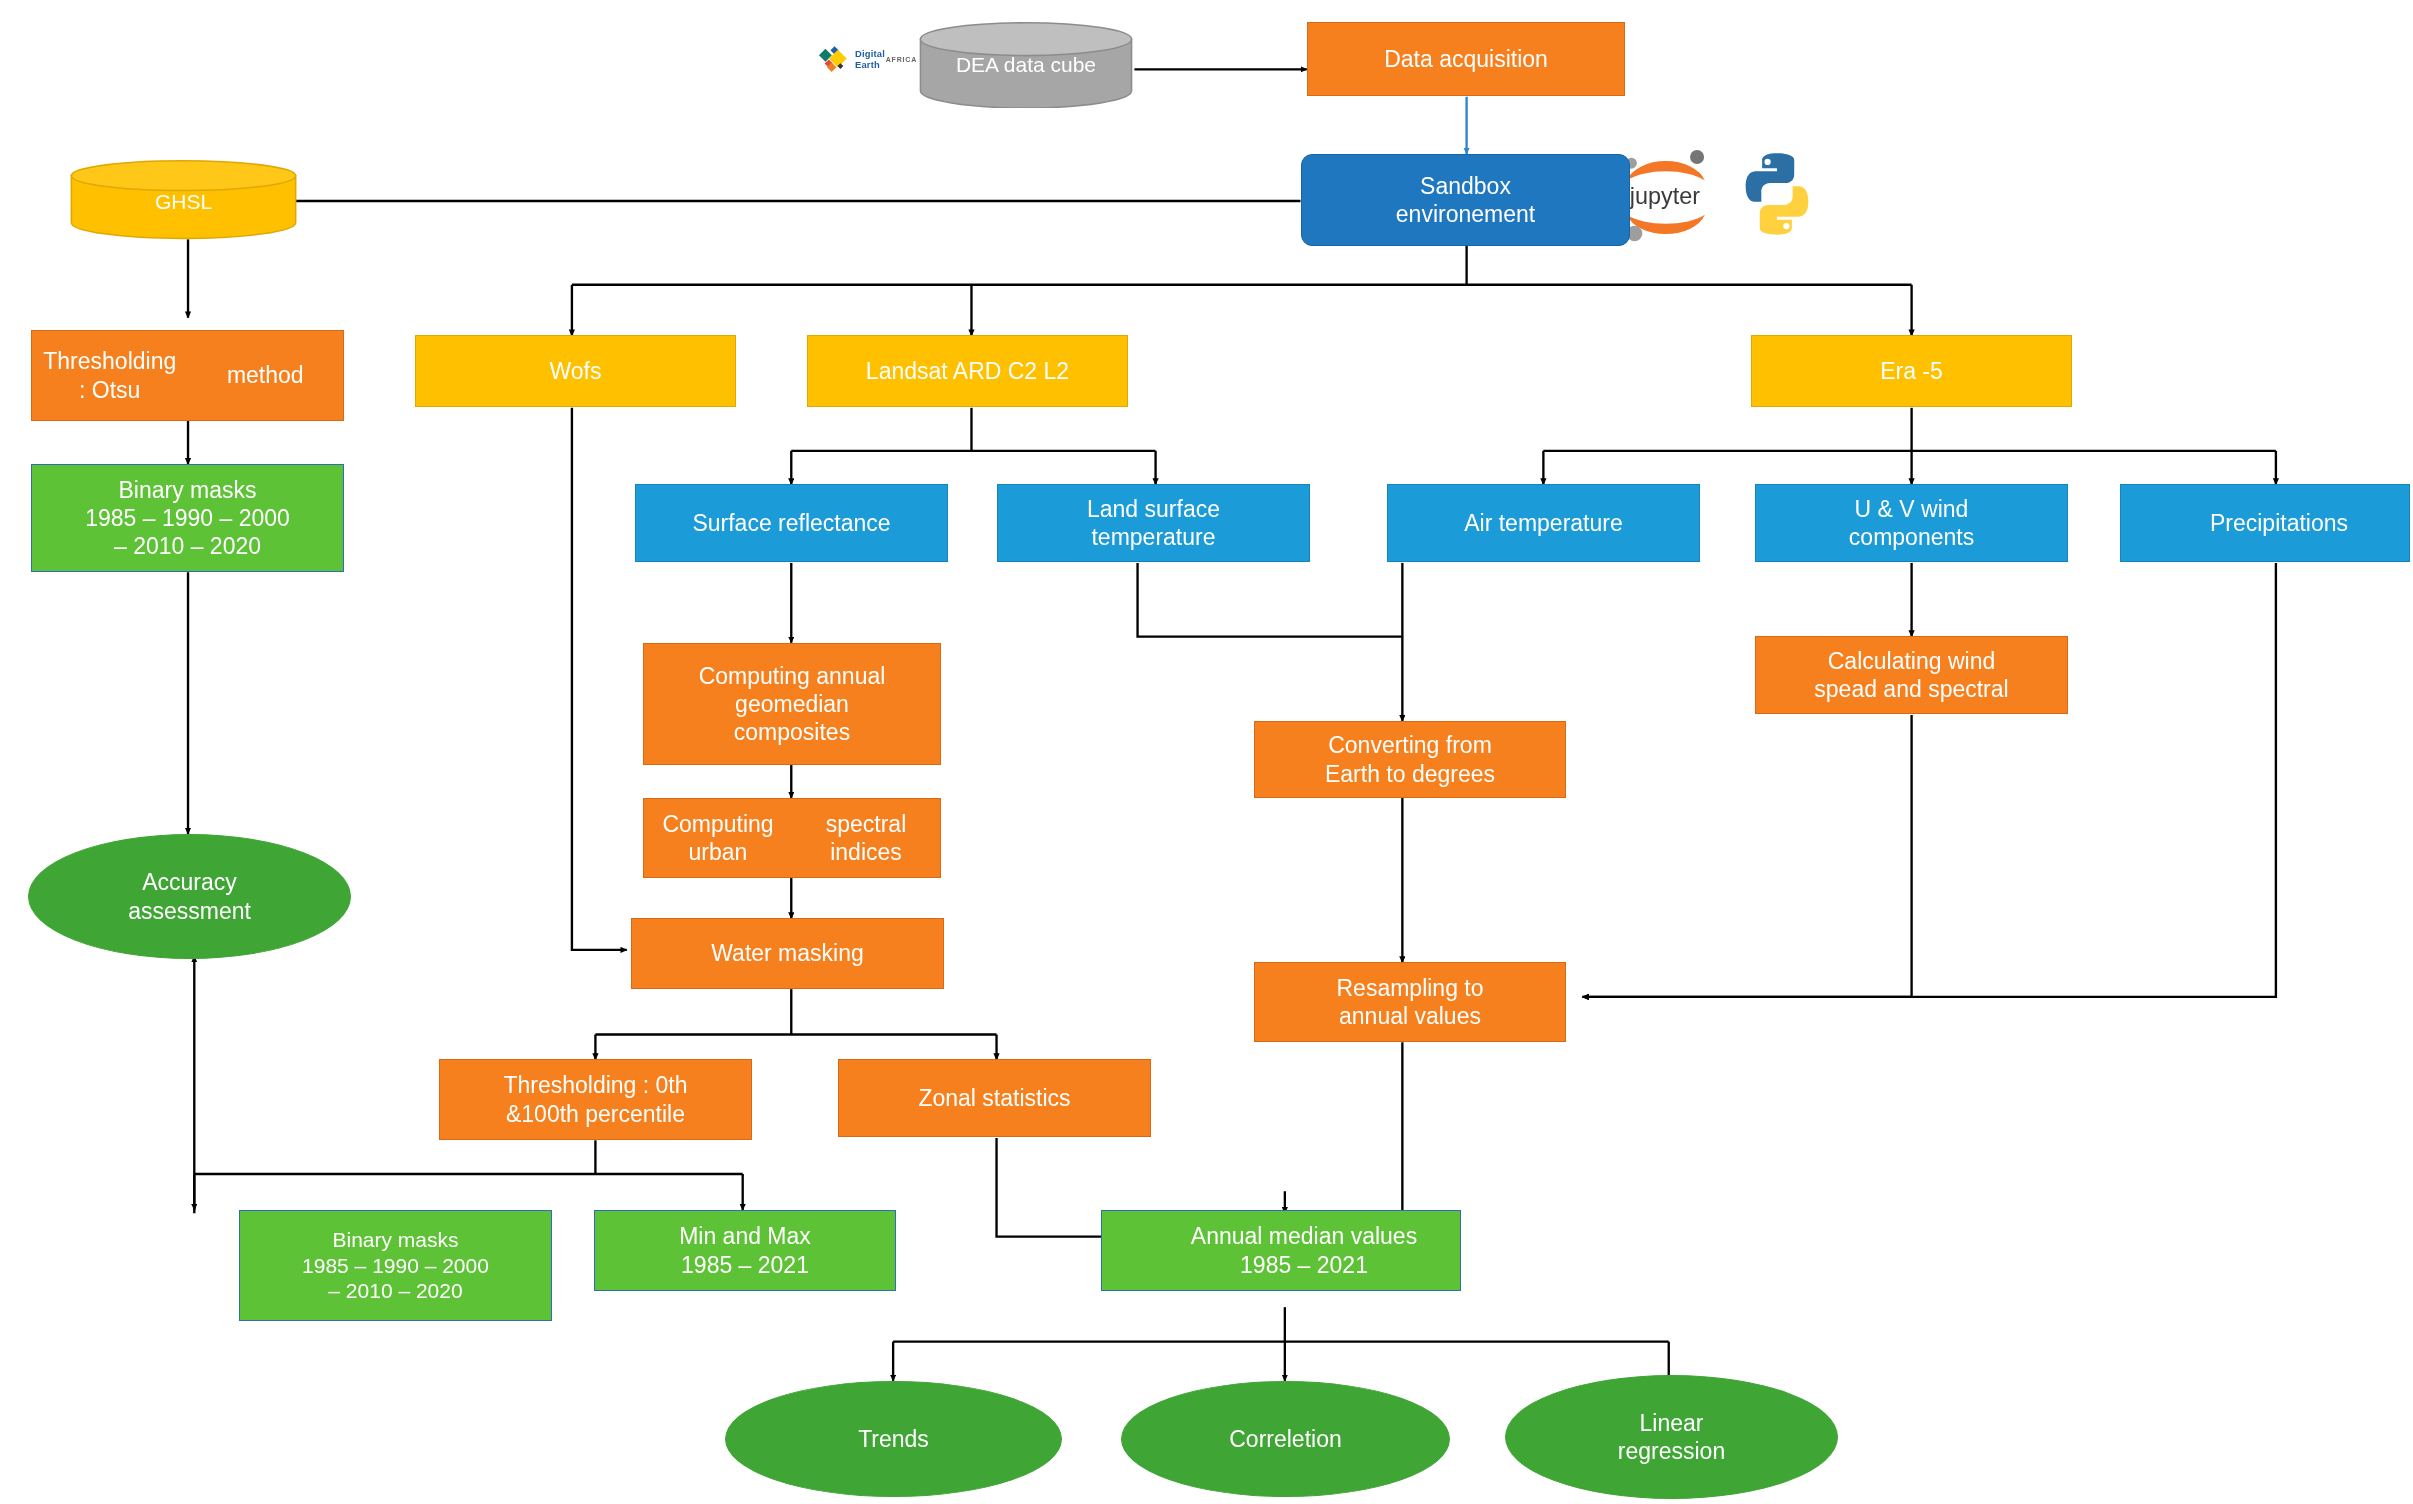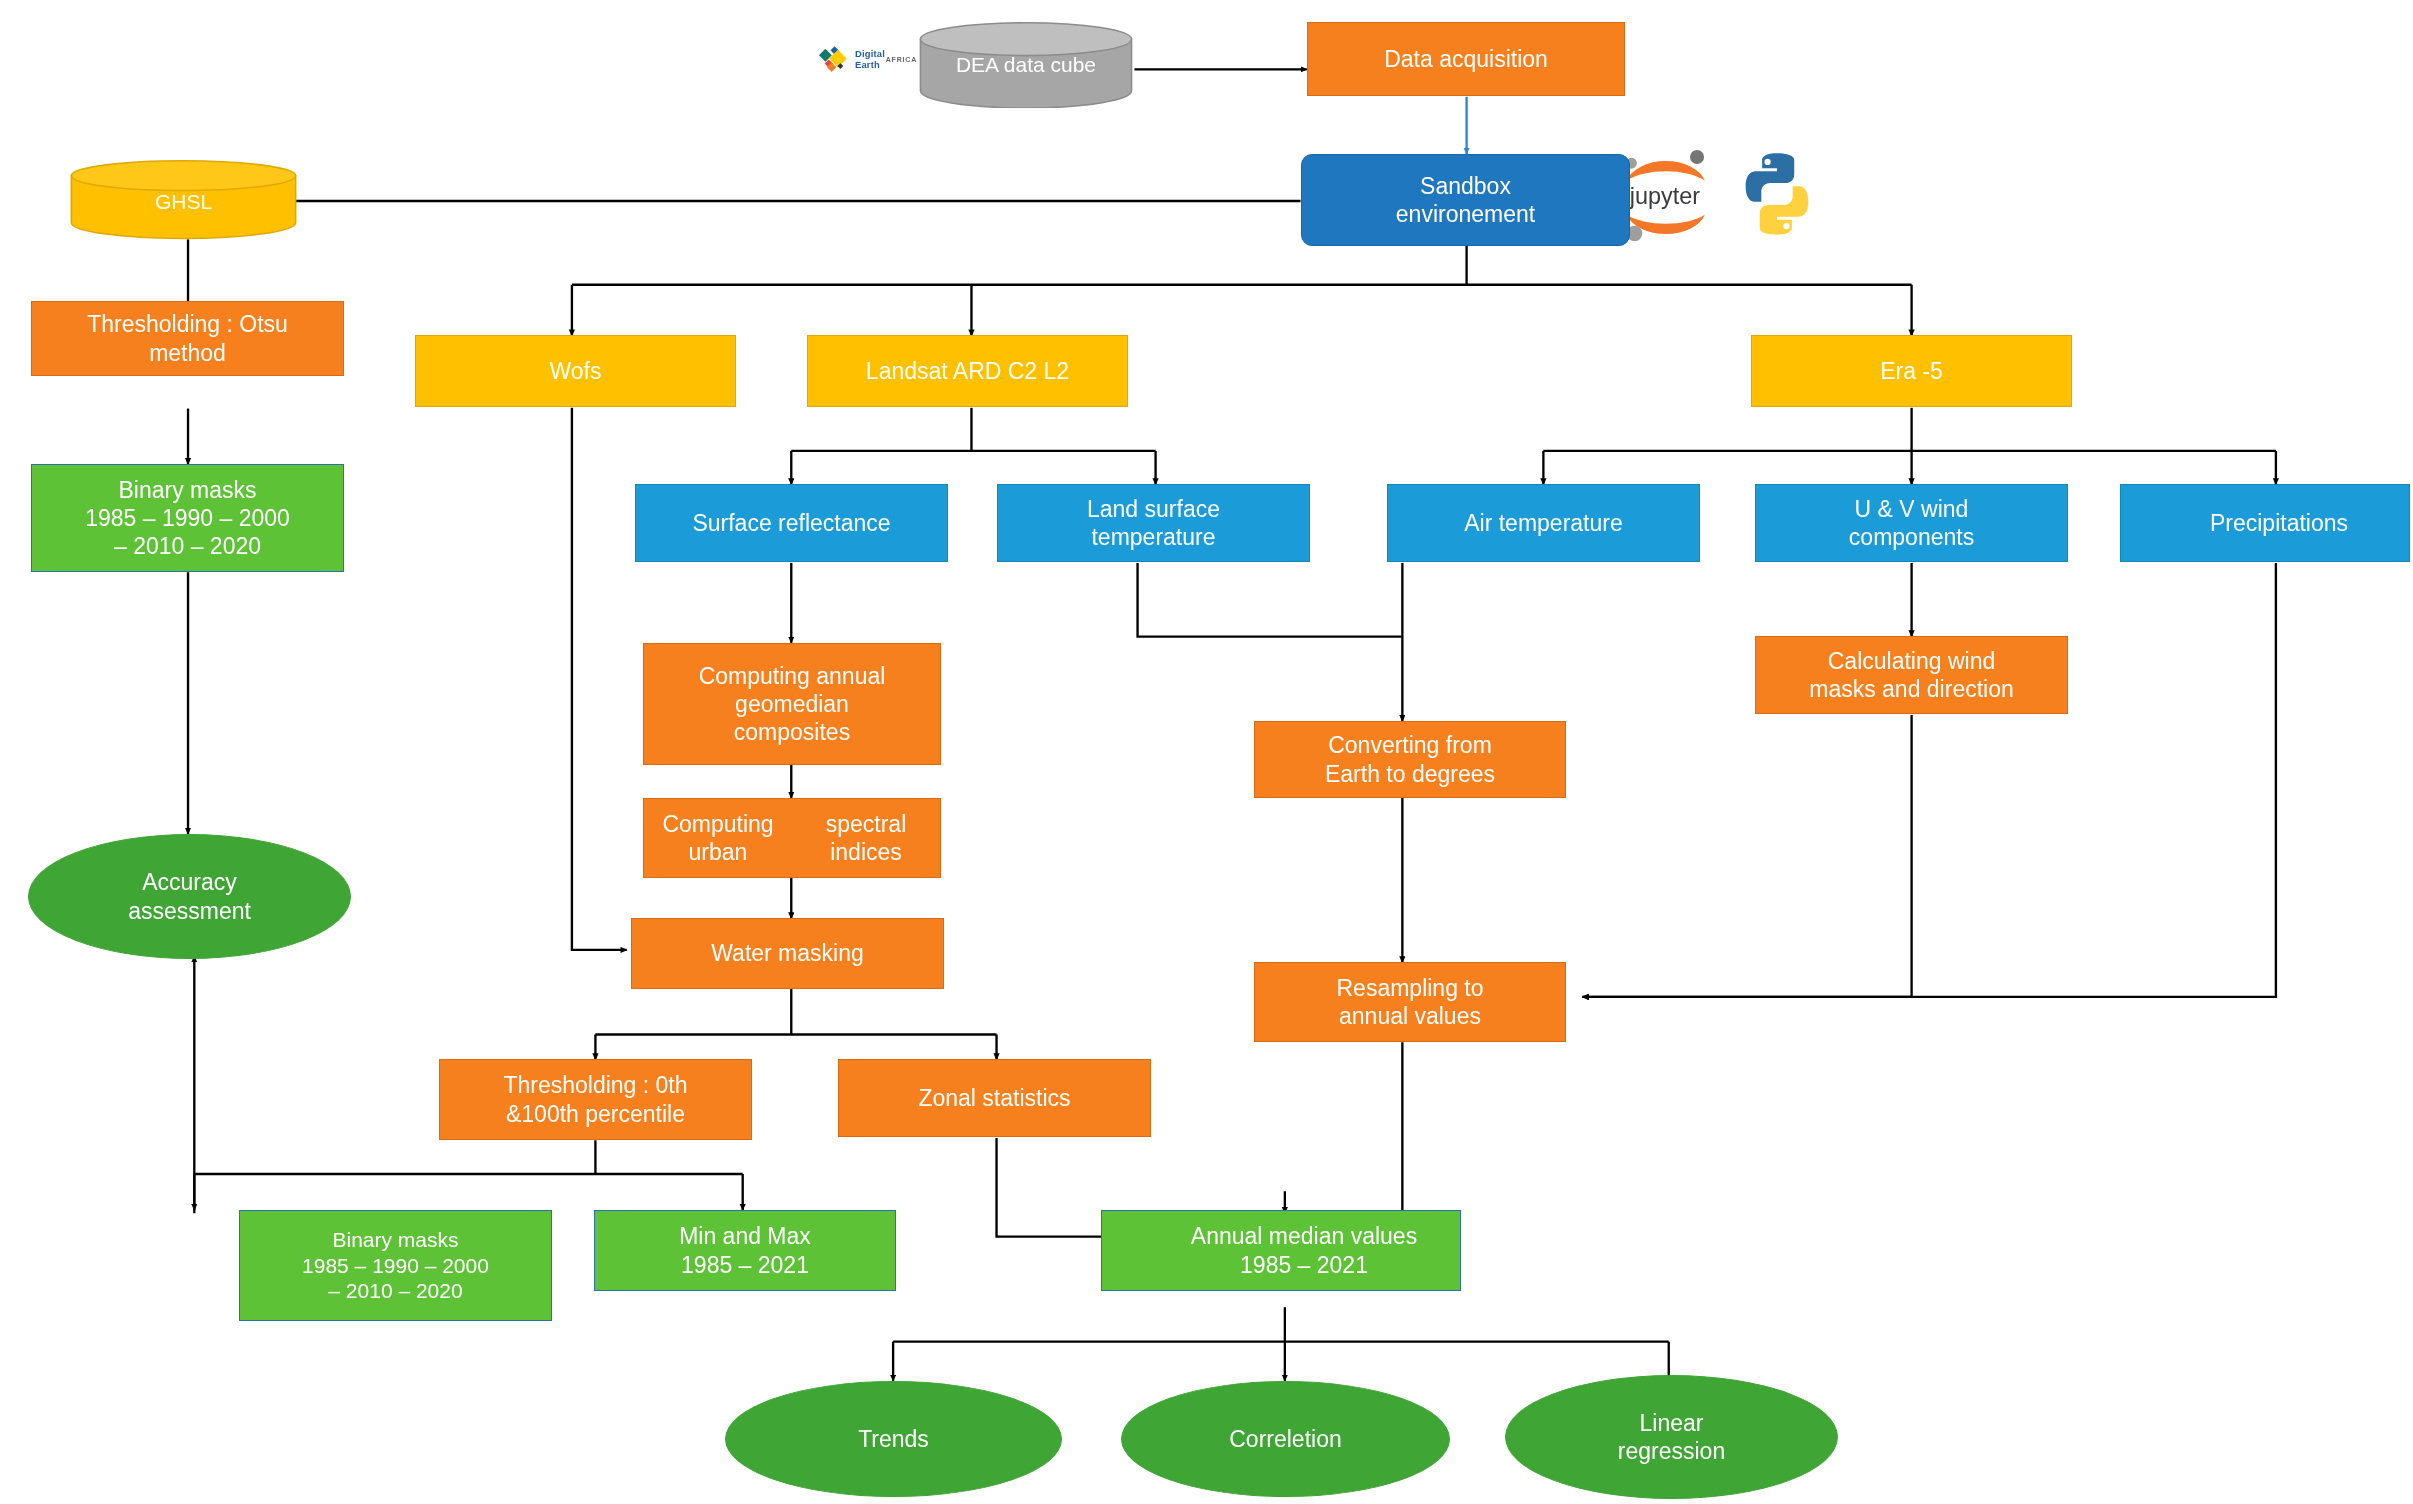--- a/index.html
+++ b/index.html
@@ -163,21 +163,21 @@
   </div>
 
   <div class="cyl" style="left:69px;top:160px;width:229px;height:80px;">
     <svg width="229" height="80" viewBox="0 0 292 102" style="position:absolute;left:0;top:0;">
       <path d="M3,20 L3,80 a143,20 0 0 0 286,0 L289,20 Z" fill="#FFC000" stroke="#E0A800" stroke-width="2"></path>
       <ellipse cx="146" cy="20" rx="143" ry="19" fill="#FFC718" stroke="#E0A800" stroke-width="2"></ellipse>
     </svg>
     <span class="lbl f26" style="position:relative;z-index:2;color:#fff;margin-top:4.7px;">GHSL</span>
   </div>
 
-  <div class="node rect orange" style="left:31px;top:301px;width:313px;height:75px;flex-direction:column;">
+  <div class="node rect orange" style="left:31px;top:330px;width:313px;height:91px;flex-direction:row;">
     <span class="lbl f28">Thresholding : Otsu</span>
     <span class="lbl f28">method</span>
   </div>
 
   <div class="node rect green" style="left:31px;top:464px;width:313px;height:108px;flex-direction:column;">
     <span class="lbl f28">Binary masks</span>
     <span class="lbl f28">1985 – 1990 – 2000</span>
     <span class="lbl f28">– 2010 – 2020</span>
   </div>
 
@@ -235,21 +235,21 @@
     <span class="lbl f28">Water masking</span>
   </div>
 
   <div class="node rect orange" style="left:1254px;top:721px;width:312px;height:77px;flex-direction:column;">
     <span class="lbl f28">Converting from</span>
     <span class="lbl f28">Earth to degrees</span>
   </div>
 
   <div class="node rect orange" style="left:1755px;top:636px;width:313px;height:78px;flex-direction:column;">
     <span class="lbl f28">Calculating wind</span>
-    <span class="lbl f28">masks and direction</span>
+    <span class="lbl f28">spead and spectral</span>
   </div>
 
   <div class="node rect orange" style="left:1254px;top:962px;width:312px;height:80px;flex-direction:column;">
     <span class="lbl f28">Resampling to</span>
     <span class="lbl f28">annual values</span>
   </div>
 
   <div class="node rect orange" style="left:439px;top:1059px;width:313px;height:81px;flex-direction:column;">
     <span class="lbl f28">Thresholding : 0th</span>
     <span class="lbl f28">&amp;100th percentile</span>

